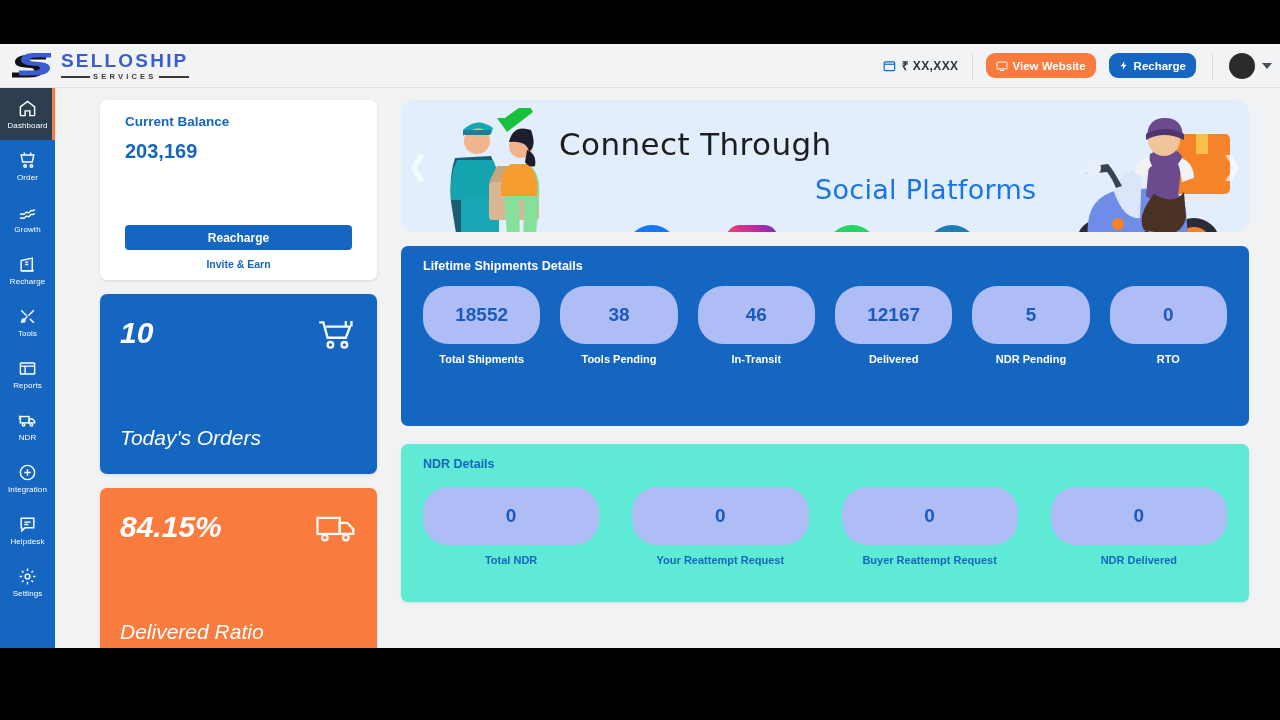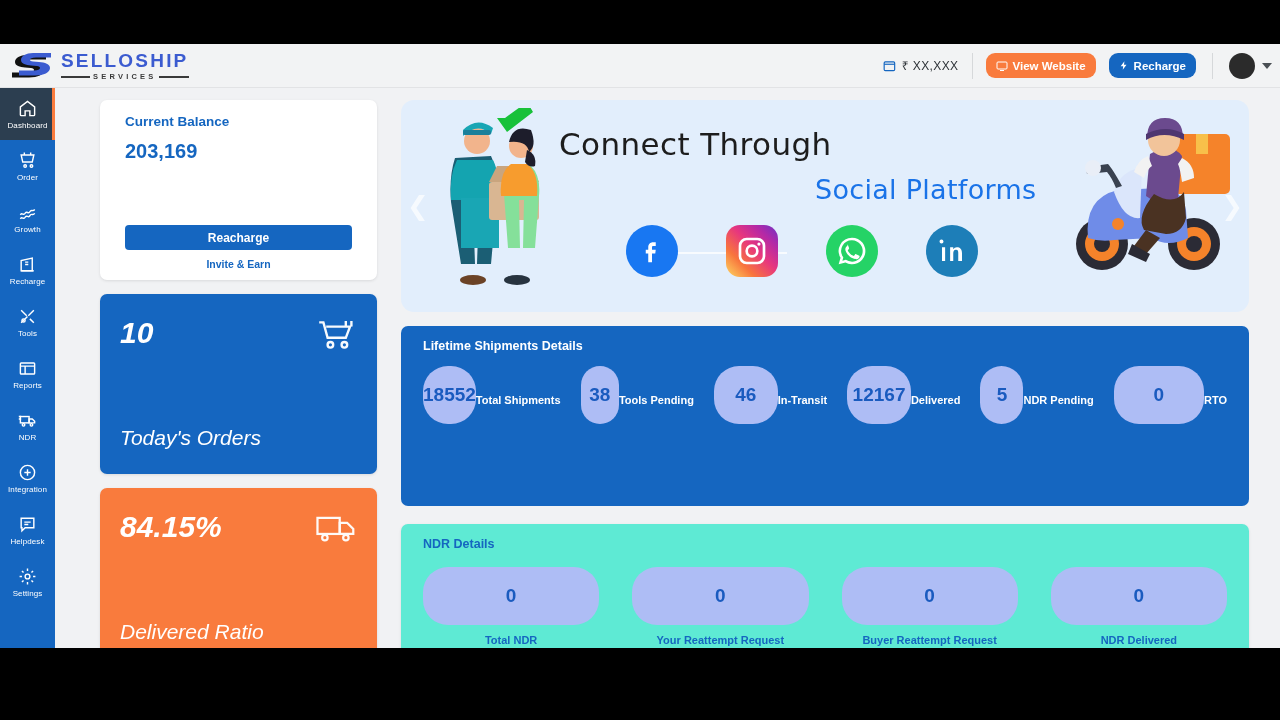--- a/index.html
+++ b/index.html
@@ -35,21 +35,21 @@
     font-size:19px; font-weight:700; color:#3b5bd0; letter-spacing:2.2px;
     font-family:"Liberation Sans", sans-serif;
   }
   .logo-sub-row { display:flex; align-items:center; gap:3px; margin-top:3px; }
   .logo-rule { height:2px; background:#3a3a3a; flex:1; }
   .logo-sub { font-size:7.5px; font-weight:700; color:#3a3a3a; letter-spacing:3.2px; }
 
   .header-right { display:flex; align-items:center; height:44px; padding-right:8px; }
   .wallet-chip {
     display:flex; align-items:center; gap:5px;
-    font-size:12px; font-weight:400; color:#2e3338;
+    font-size:12px; font-weight:700; color:#2e3338;
     padding: 0 13px 0 4px; height:26px;
     border-right:1px solid #d6d8da;
   }
   .wallet-amt { letter-spacing:.4px; }
   .btn {
     display:inline-flex; align-items:center; gap:5px;
     height:25px; padding:0 10px; border-radius:9px;
     font-size:11.5px; font-weight:700; color:#fff; border:none; cursor:pointer;
     white-space:nowrap;
   }
@@ -99,21 +99,21 @@
     height:25px; font-size:12px; font-weight:700; cursor:pointer; width:100%;
     font-family:"Liberation Sans", sans-serif;
   }
   .invite-link {
     display:block; text-align:center; margin-top:8px;
     font-size:10.5px; font-weight:700; color:#1566c0; text-decoration:none; cursor:pointer;
   }
 
   
   .banner {
-    position:relative; height:212px; border-radius:13px; overflow:hidden;
+    position:relative; height:132px; border-radius:13px; overflow:hidden;
     background:#e2eefc; display:block;
   }
   .banner-arrow {
     position:absolute; top:50%; transform:translateY(-50%);
     font-size:26px; color:#ffffff; opacity:.72; cursor:pointer;
     font-family:"DejaVu Sans", sans-serif; line-height:1; user-select:none;
   }
   .arrow-l { left:6px; }
   .arrow-r { right:6px; }
   .banner-title {
@@ -134,21 +134,21 @@
   .sc-li { background:#1d7eb8; }
   .social-line { position:absolute; left:276px; top:152px; width:110px; height:2px; background:#ffffff; opacity:.75; }
 
   
   .ship-panel {
     margin-top:14px; background:#1566c0; border-radius:7px;
     padding:13px 22px 18px 22px; height:180px;
   }
   .ship-title { font-size:12.5px; font-weight:700; color:#fff; }
   .pill-row { display:flex; gap:20px; margin-top:13px; }
-  .pill-cell { flex:1; display:flex; align-items:center; }
+  .pill-cell { flex:1; display:flex; flex-direction:column; align-items:center; }
   .pill {
     width:100%; height:58px; border-radius:25px; background:#aebdf5;
     display:flex; align-items:center; justify-content:center;
     font-size:19px; font-weight:700; color:#1a5bbf; cursor:pointer;
   }
   .pill-label { margin-top:9px; font-size:11px; font-weight:700; color:#fff; white-space:nowrap; }
 
   
   .stat-card {
     margin-top:14px; border-radius:7px; height:180px; padding:24px 20px;

